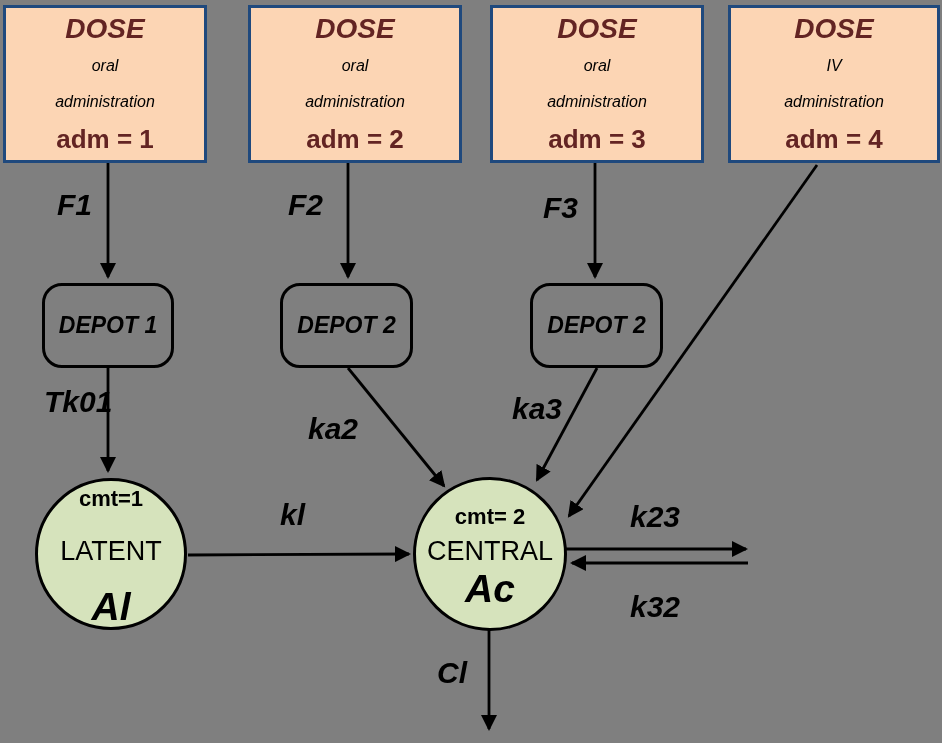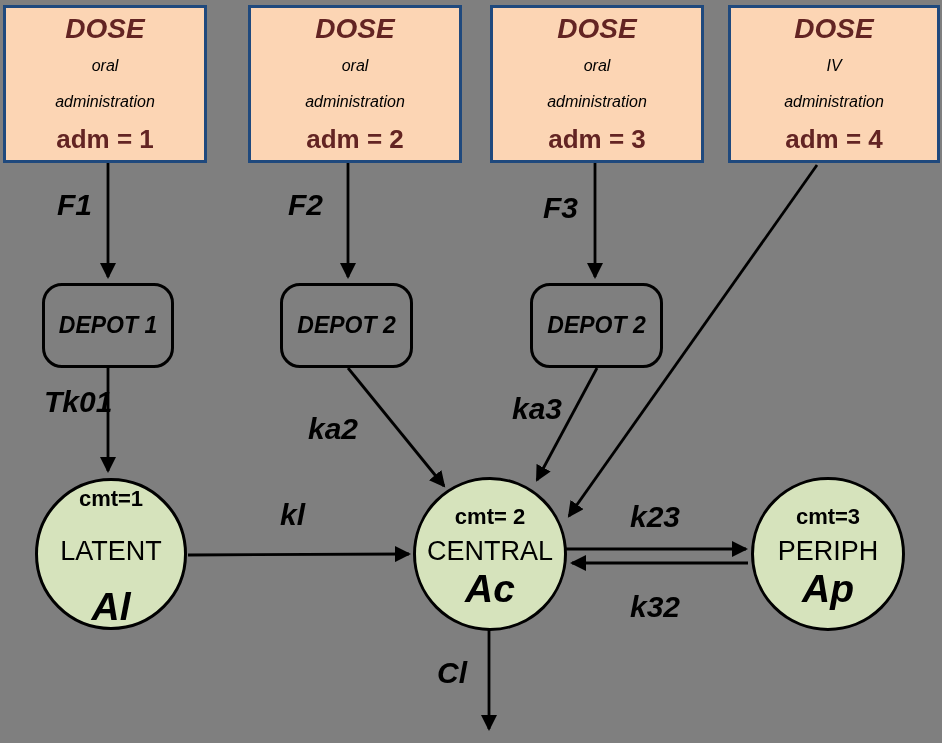--- a/index.html
+++ b/index.html
@@ -173,25 +173,20 @@
     <div class="cmt-name">LATENT</div>
     <div class="cmt-symbol">Al</div>
   </div>
 
   <div class="compartment" style="left:413px; top:477px; width:154px; height:154px;">
     <div class="cmt-id">cmt= 2</div>
     <div class="cmt-name">CENTRAL</div>
     <div class="cmt-symbol">Ac</div>
   </div>
 
-  <div class="compartment" style="left:751px; top:477px; width:154px; height:154px;">
-    <div class="cmt-id">cmt=3</div>
-    <div class="cmt-name">PERIPH</div>
-    <div class="cmt-symbol">Ap</div>
-  </div>
 
   <div class="rate-label" style="left:57px;  top:188px;">F1</div>
   <div class="rate-label" style="left:288px; top:188px;">F2</div>
   <div class="rate-label" style="left:543px; top:191px;">F3</div>
   <div class="rate-label" style="left:44px;  top:385px;">Tk01</div>
   <div class="rate-label" style="left:308px; top:376px;margin-top:36px;">ka2</div>
   <div class="rate-label" style="left:512px; top:392px;">ka3</div>
   <div class="rate-label" style="left:280px; top:498px;text-align:center;">kl</div>
   <div class="rate-label" style="left:630px; top:500px;">k23</div>
   <div class="rate-label" style="left:630px; top:574px;margin-top:16px;">k32</div>

